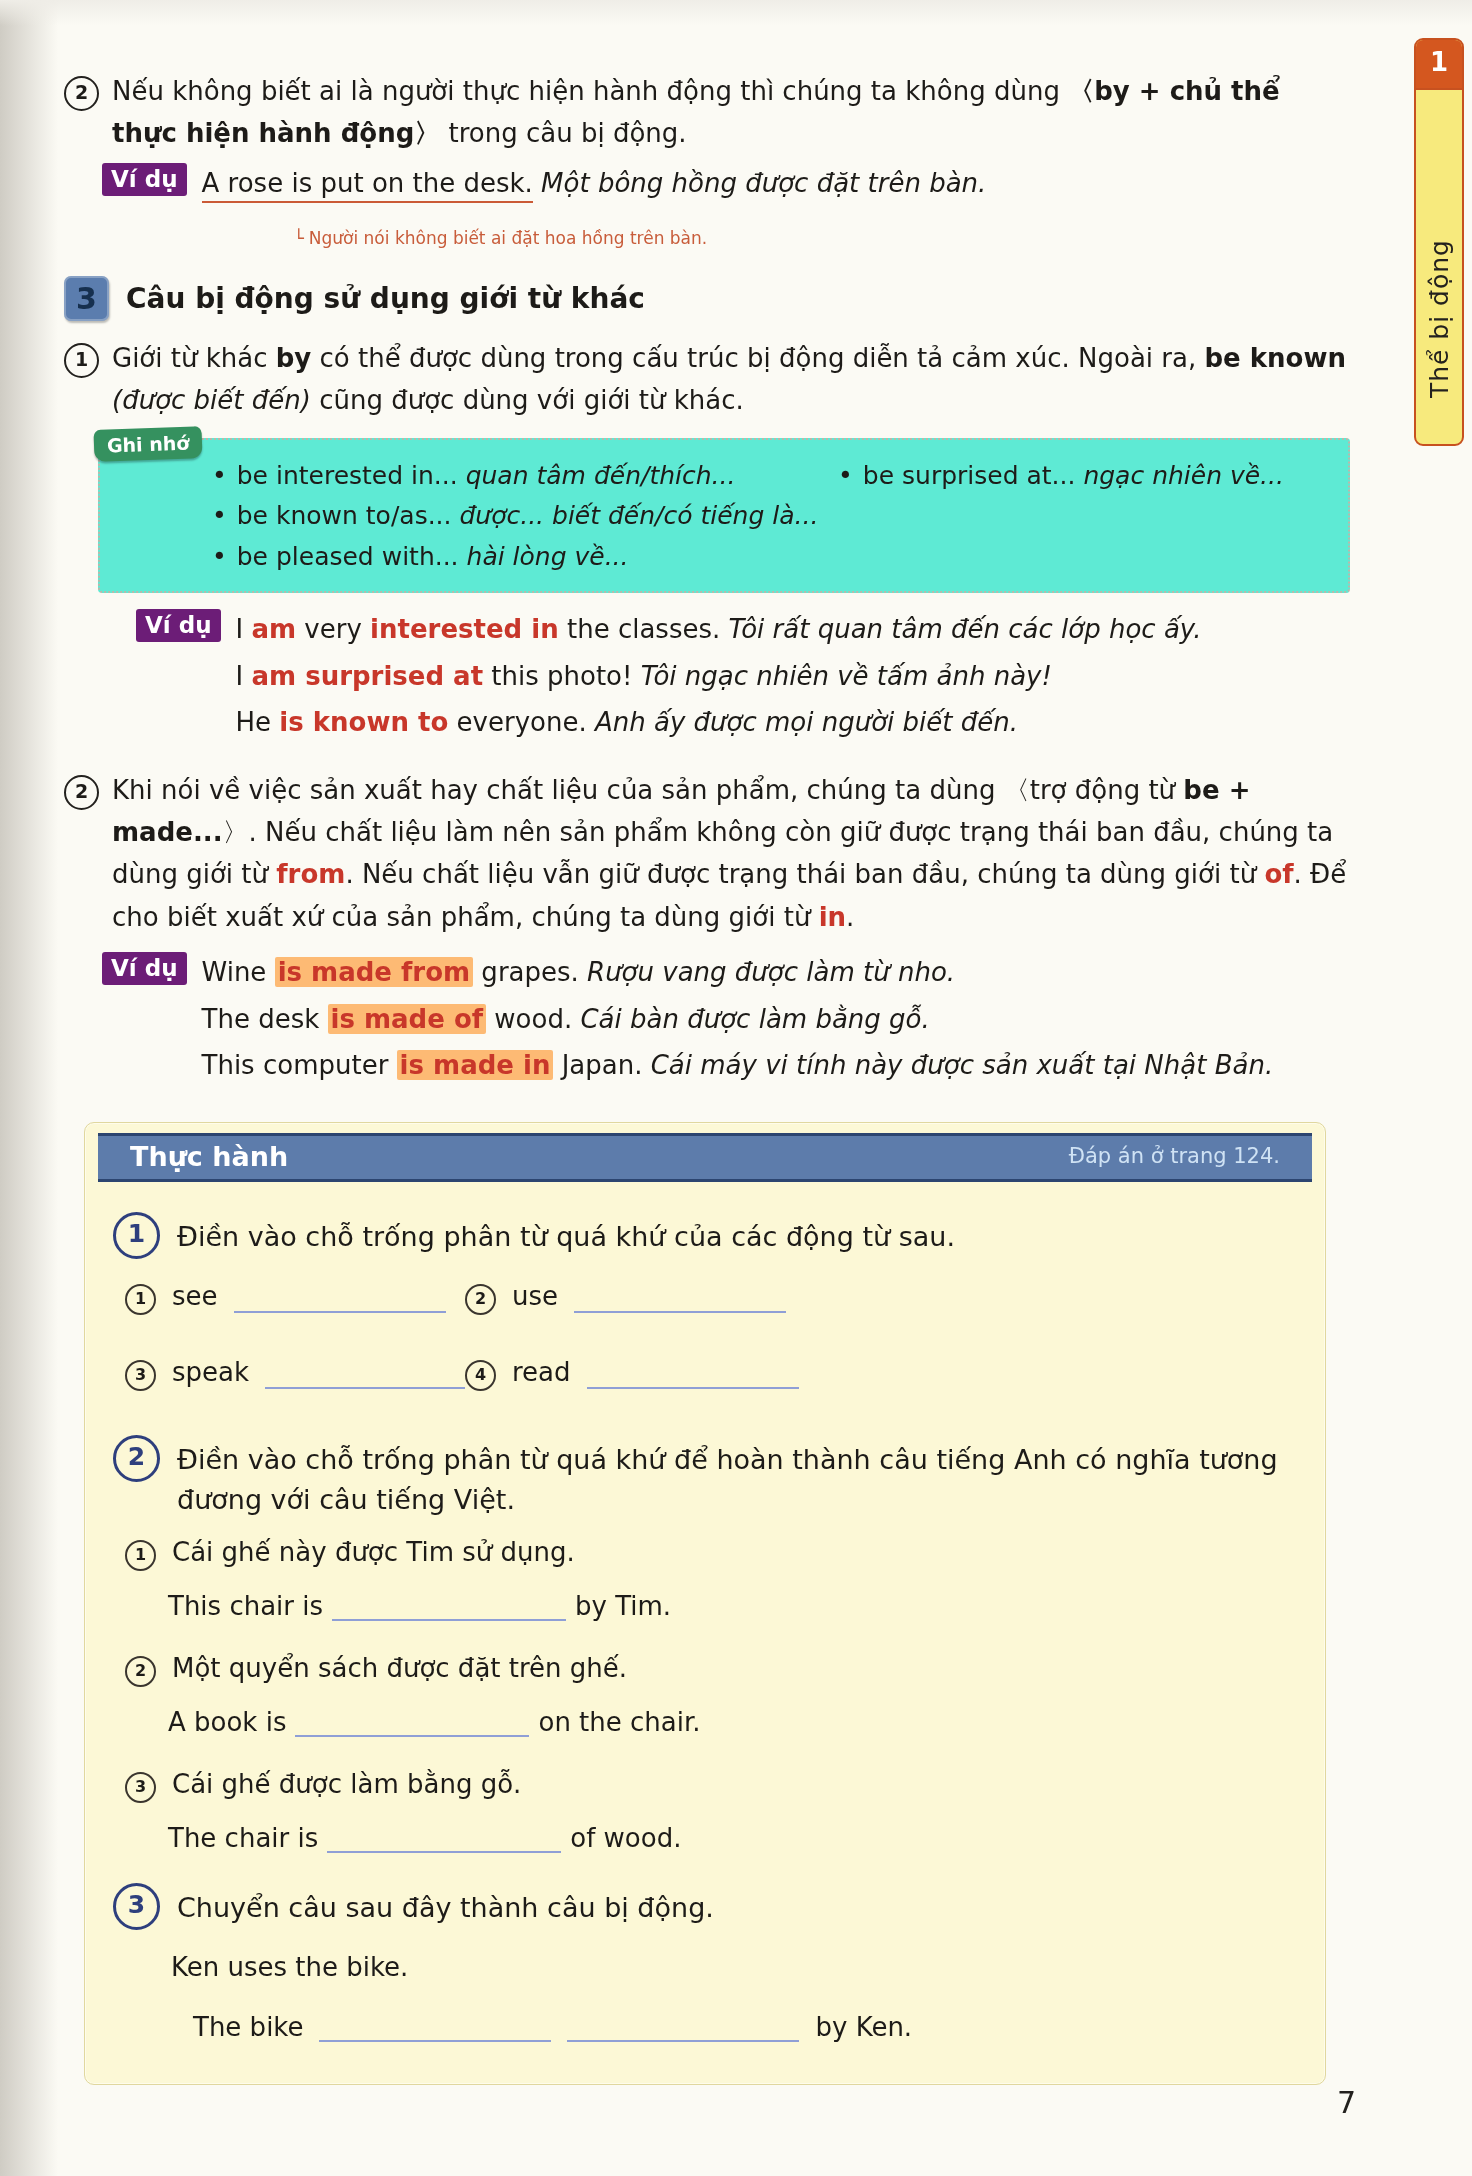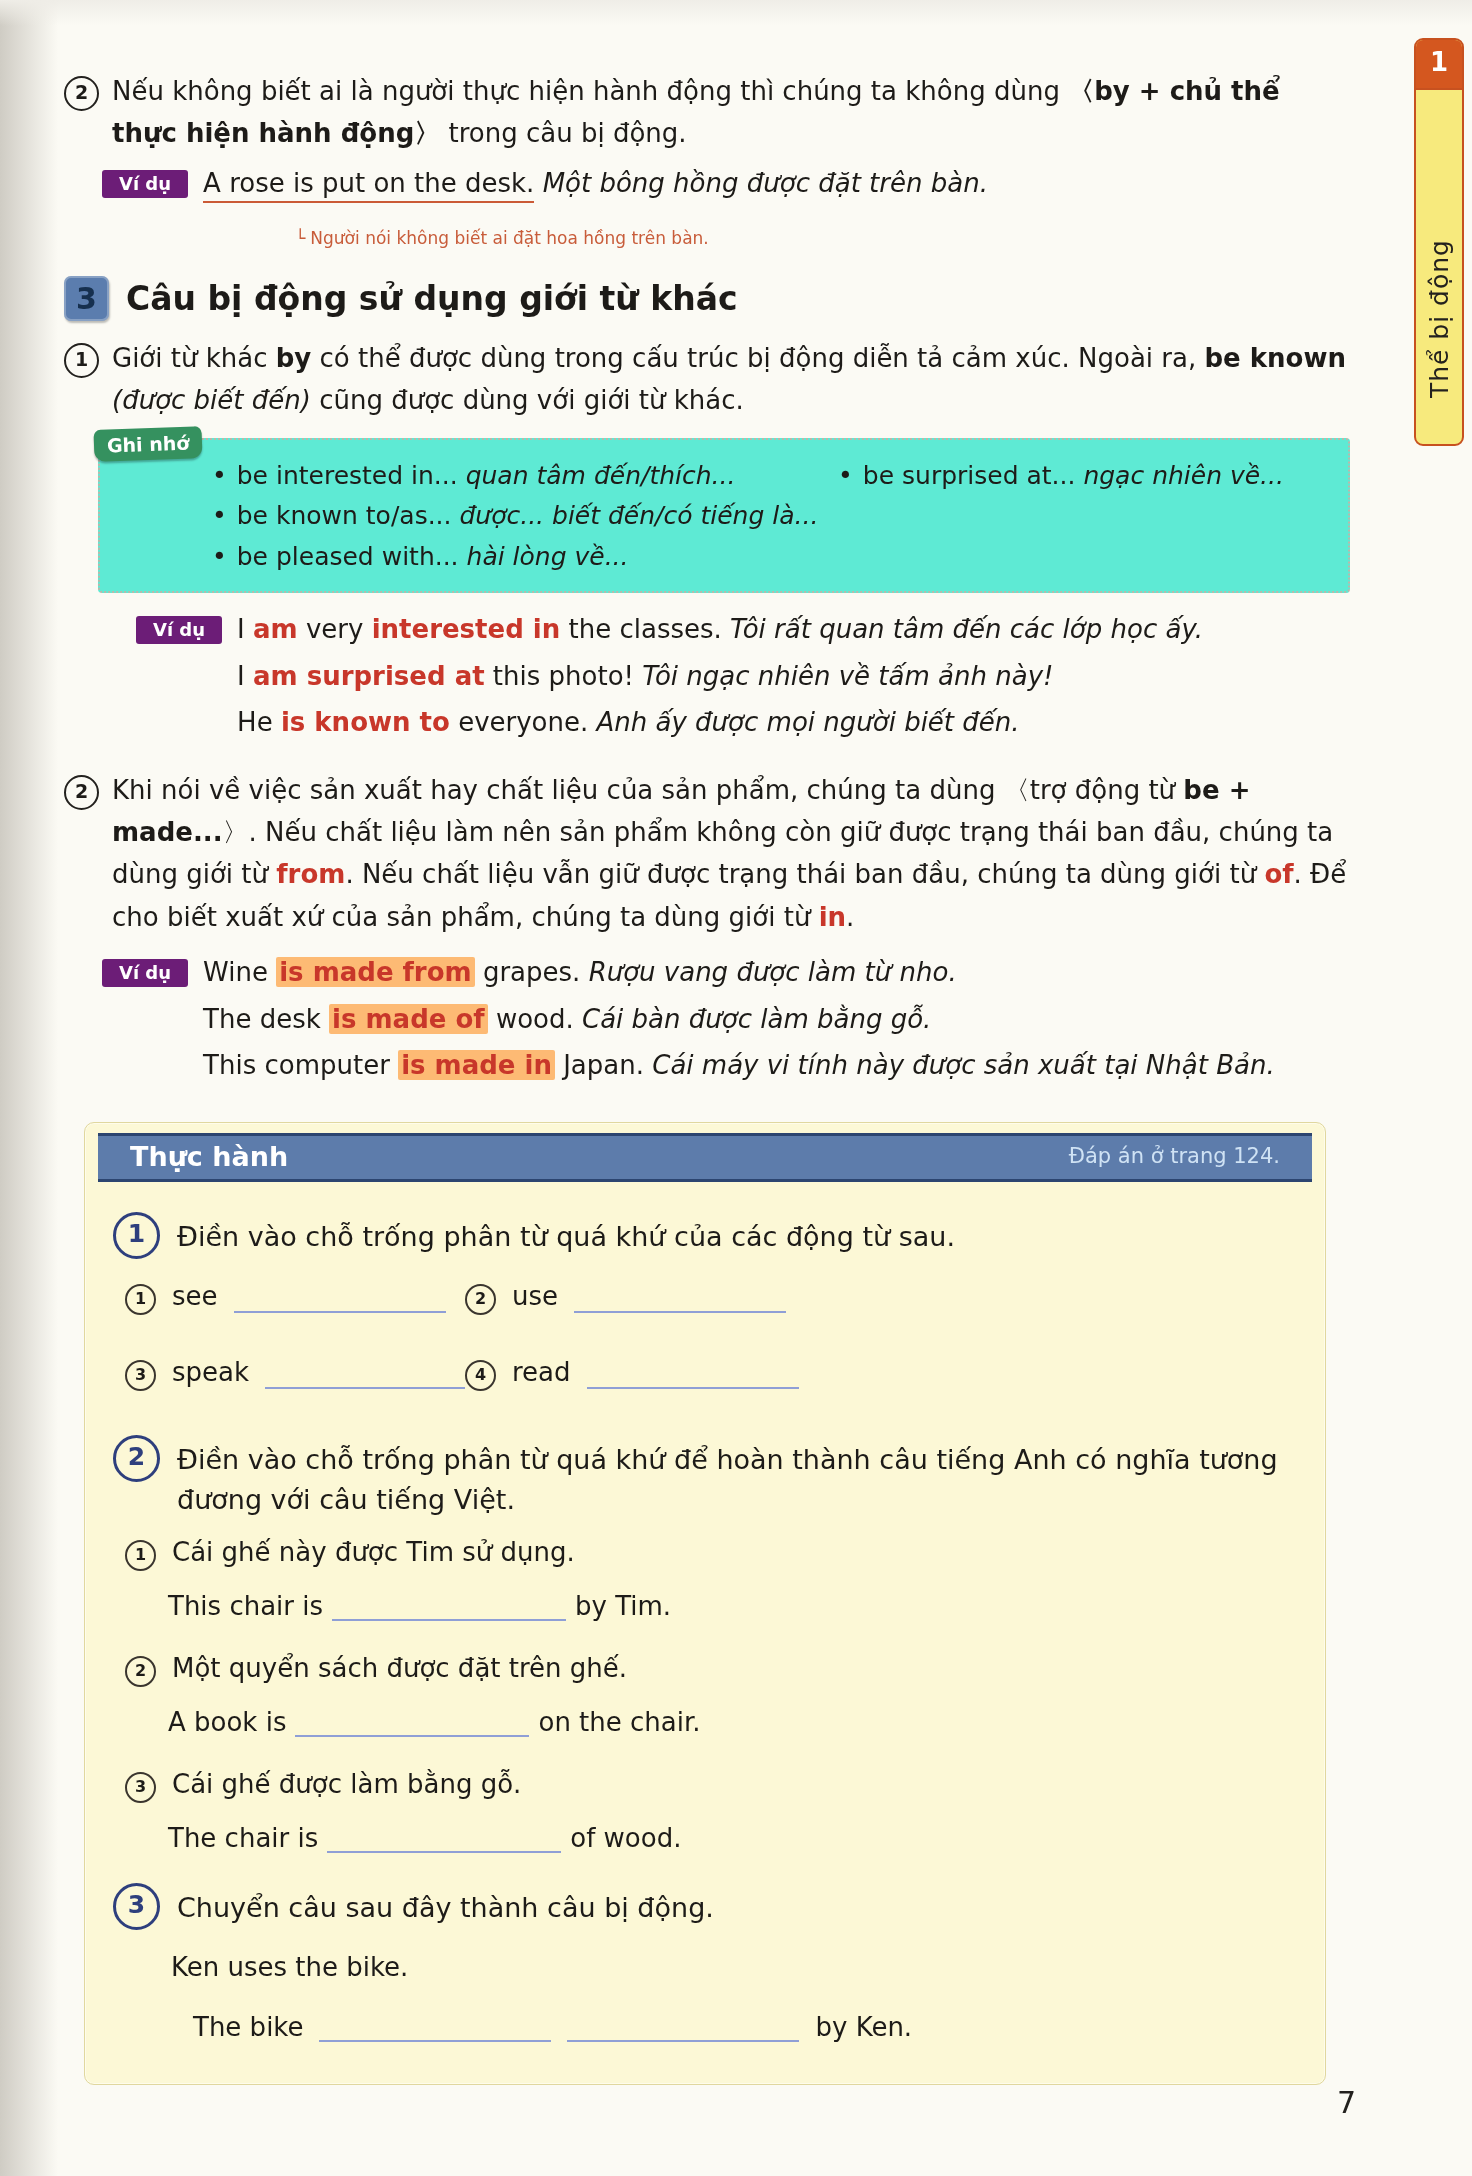--- a/index.html
+++ b/index.html
@@ -22,34 +22,34 @@
   .point{display:flex;gap:13px;margin-bottom:8px;}
   .ptext{font-size:26px;line-height:1.63;}
   .ptext b{font-weight:bold;}
   .red{color:#c8372a;font-weight:600;}
   .hl{background:#fdba74;padding:0 3px;border-radius:2px;}
   .vi{font-style:italic;}
 
   
   .vidu-row{display:flex;gap:15px;align-items:flex-start;margin:4px 0 10px 38px;}
   .vidu-row.indent2{margin-left:72px;}
-  .vidu-badge{flex:0 0 auto;background:#6c1d77;color:#fff;font-size:18px;font-weight:bold;
-    padding:3px 17px 4px;border-radius:3px;margin-top:7px;}
+  .vidu-badge{flex:0 0 auto;background:#6c1d77;color:#fff;font-size:23px;font-weight:bold;
+    padding:3px 9px 4px;border-radius:3px;}
   .vidu-body{font-size:26px;line-height:1.56;}
   .ex-line{margin-bottom:6px;}
   .underline-red{border-bottom:2.5px solid #cb5a36;padding-bottom:3px;}
   .red-note{color:#c85c3a;font-size:17px;margin:22px 0 0 92px;}
   .corner-mark{margin-right:5px;font-weight:bold;}
 
   
   .sec-header{display:flex;align-items:center;gap:17px;margin:24px 0 16px 0;}
   .sec-num{width:45px;height:45px;background:#5b7dae;color:#16304f;font-size:30px;font-weight:bold;
     text-align:center;line-height:45px;border-radius:7px;
     box-shadow:inset 0 0 0 2px rgba(255,255,255,.28),1px 2px 2px rgba(0,0,0,.25);}
-  .sec-title{font-size:33px;font-weight:bold;}
+  .sec-title{font-size:28px;font-weight:bold;}
 
   
   .ghinho-wrap{position:relative;margin:16px 0 16px 34px;}
   .ghinho-badge{position:absolute;left:-4px;top:-10px;background:#35915f;color:#fff;
     font-size:19px;font-weight:bold;padding:5px 13px;border-radius:7px 7px 11px 11px;
     transform:rotate(-2deg);box-shadow:0 2px 2px rgba(0,0,0,.28);}
   .ghinho-box{border:2px dotted #bcb7aa;border-radius:4px;background:#5eead4;
     padding:16px 18px 14px 112px;font-size:25px;line-height:1.62;}
   .gn-row-two{display:flex;}
   .gn-row-two .gn-item:first-child{width:56%;}

